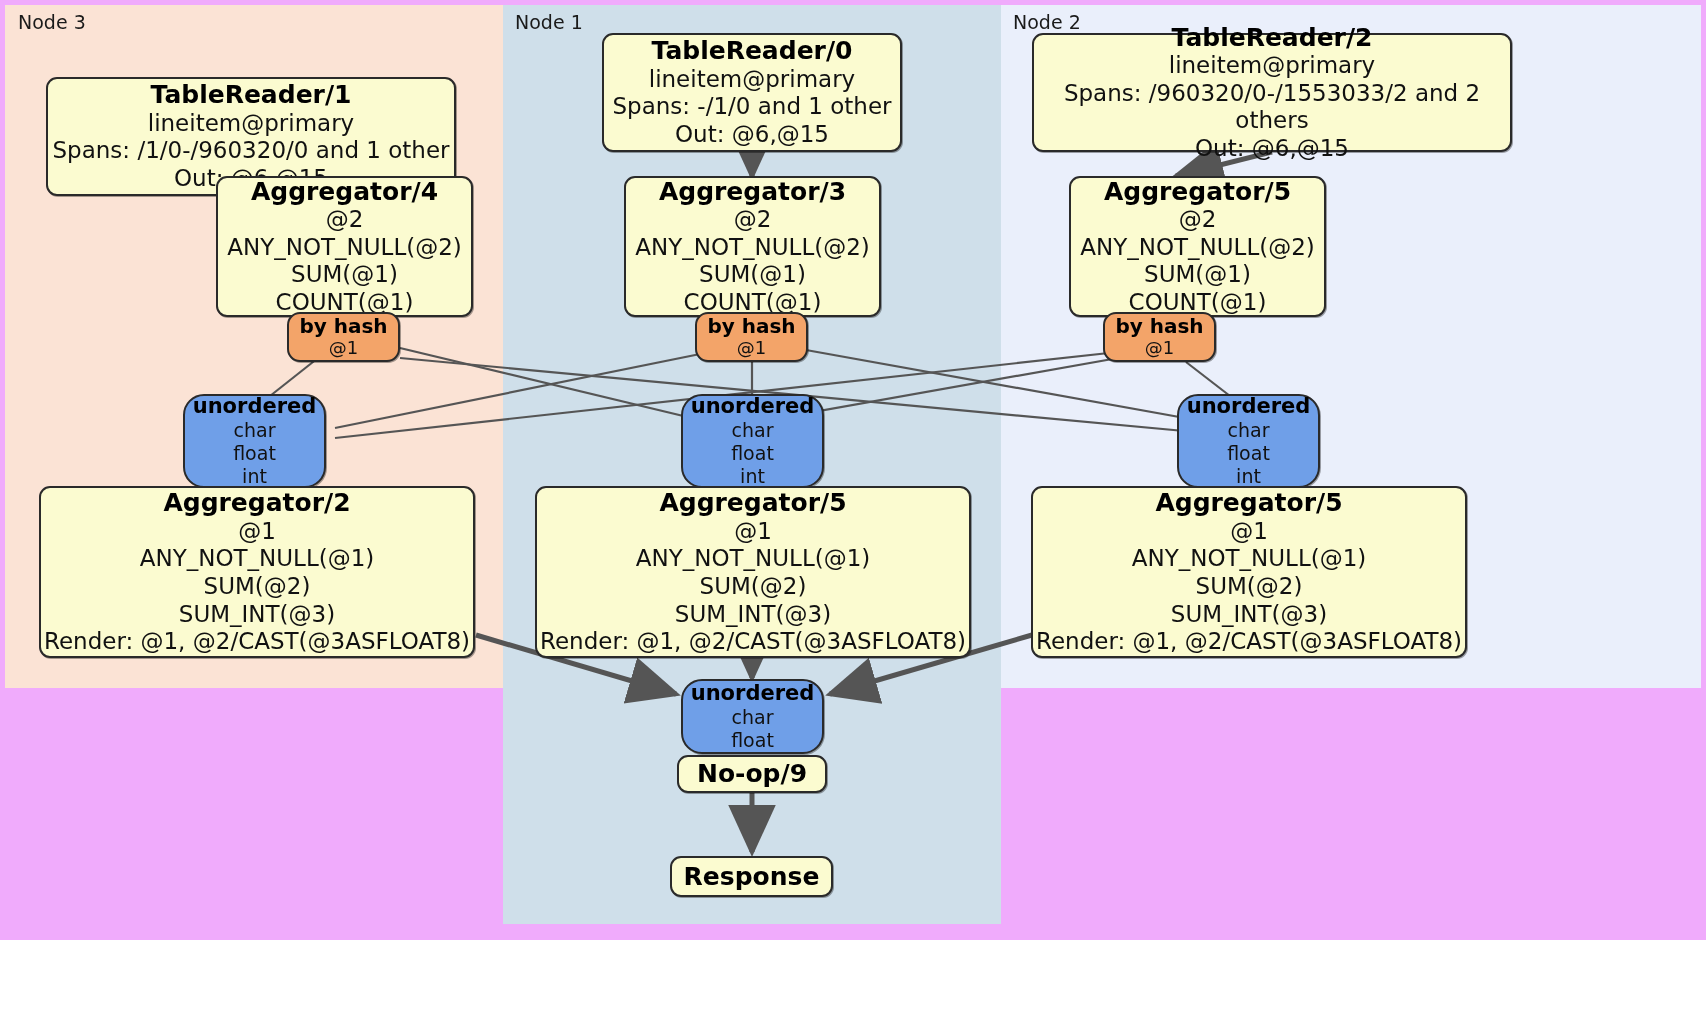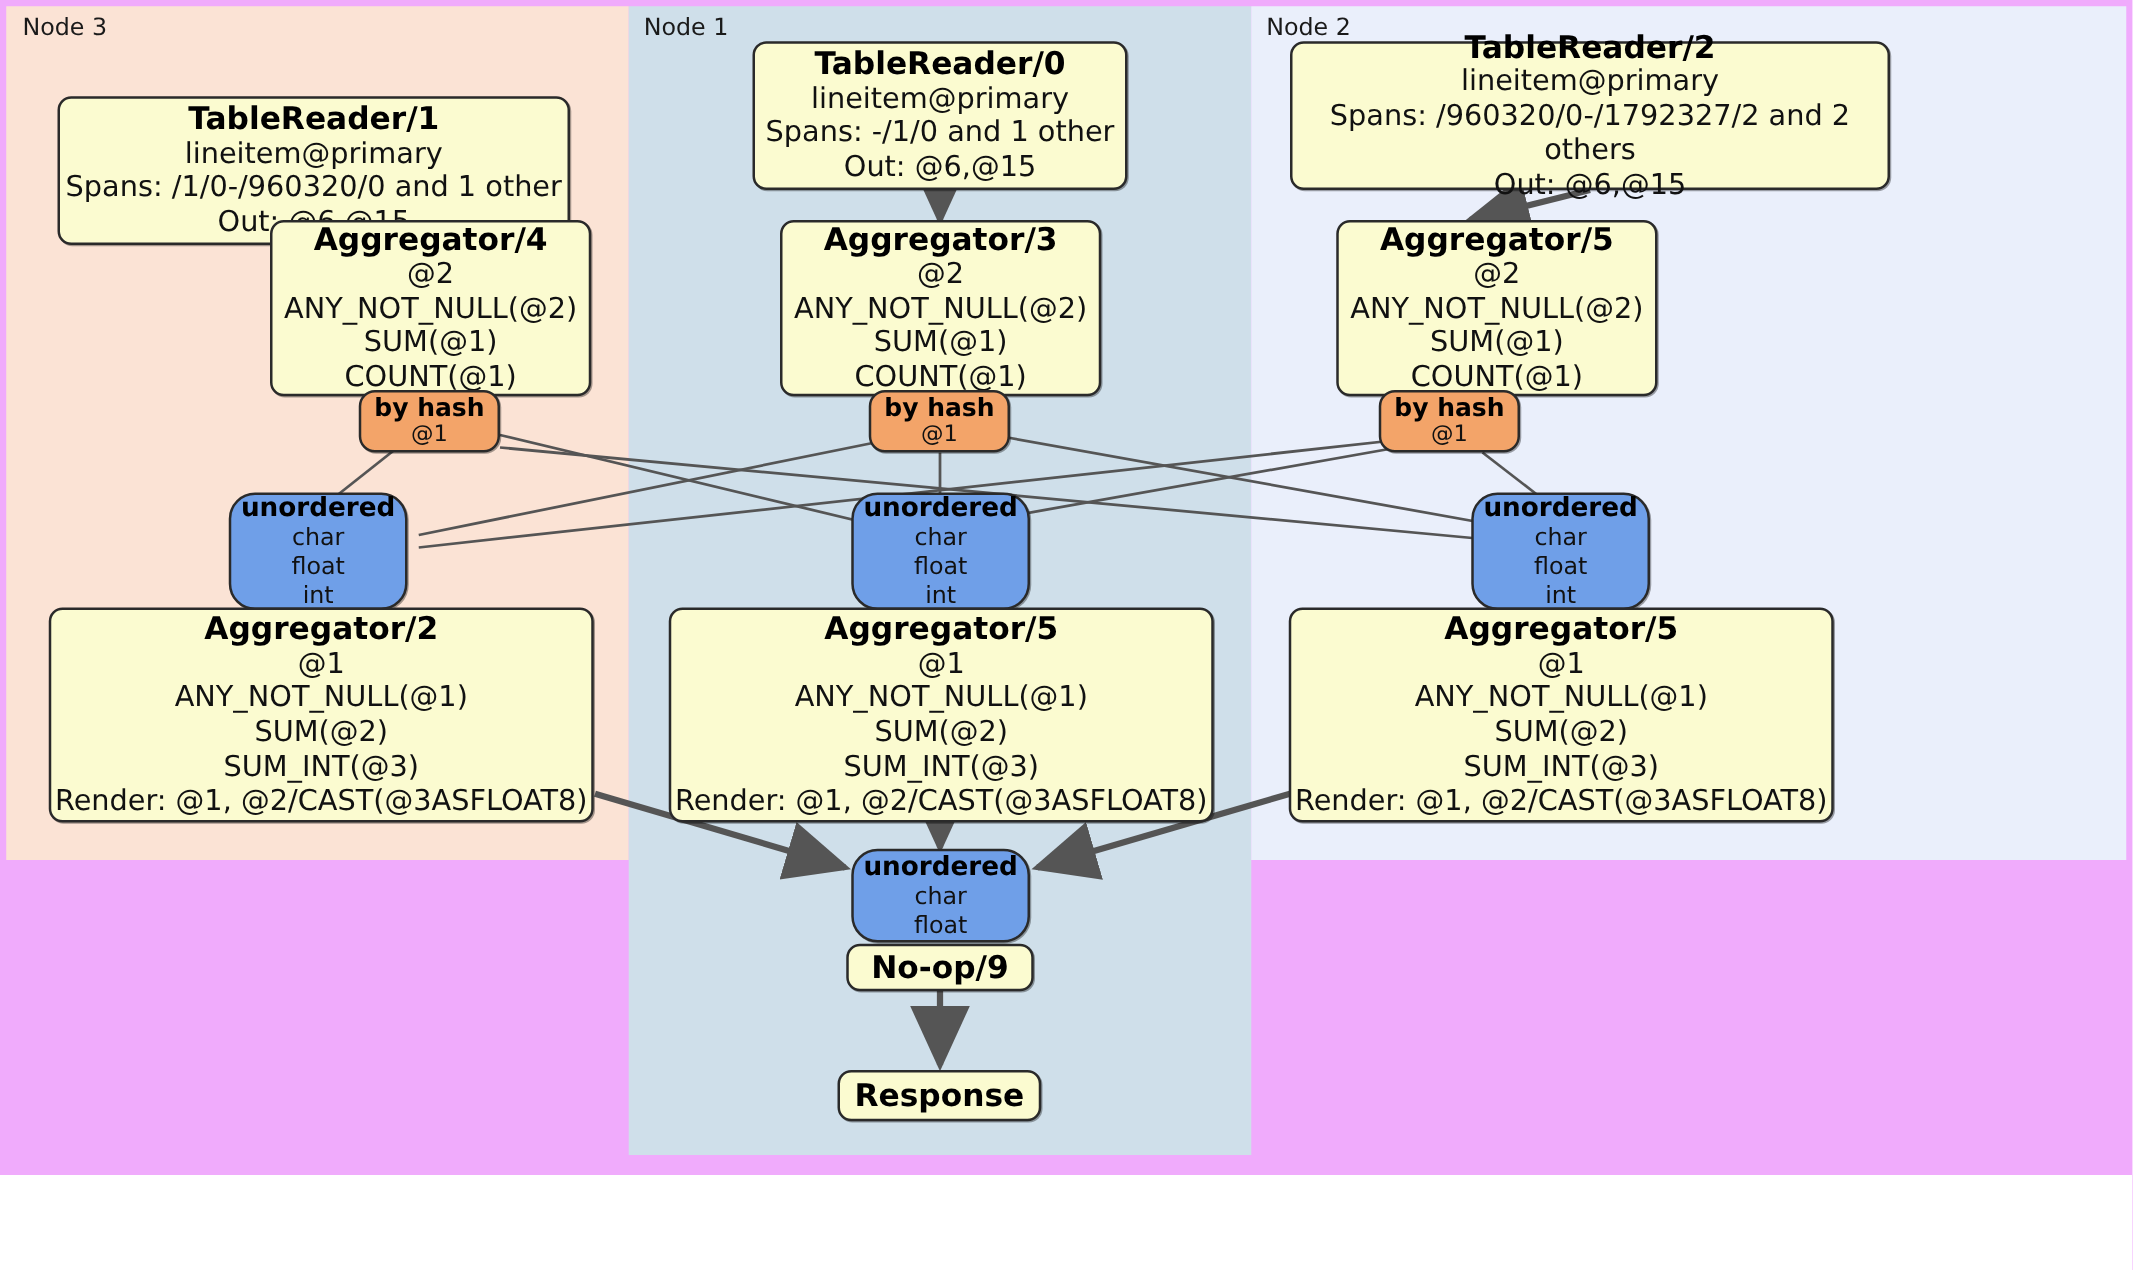--- a/index.html
+++ b/index.html
@@ -171,21 +171,21 @@
     <div class="ttl">No-op/9</div>
   </div>
 
   <div class="box proc small" style="left:670px;top:856px;width:163px;height:41px;">
     <div class="ttl">Response</div>
   </div>
 
   <div class="box proc" style="left:1032px;top:33px;width:480px;height:119px;">
     <div class="ttl">TableReader/2</div>
     <div class="ln">lineitem@primary</div>
-    <div class="ln">Spans: /960320/0-/1792327/2 and 2 others</div>
+    <div class="ln">Spans: /960320/0-/1553033/2 and 2 others</div>
     <div class="ln">Out: @6,@15</div>
   </div>
 
   <div class="box proc" style="left:1069px;top:176px;width:257px;height:141px;">
     <div class="ttl">Aggregator/5</div>
     <div class="ln">@2</div>
     <div class="ln">ANY_NOT_NULL(@2)</div>
     <div class="ln">SUM(@1)</div>
     <div class="ln">COUNT(@1)</div>
   </div>

